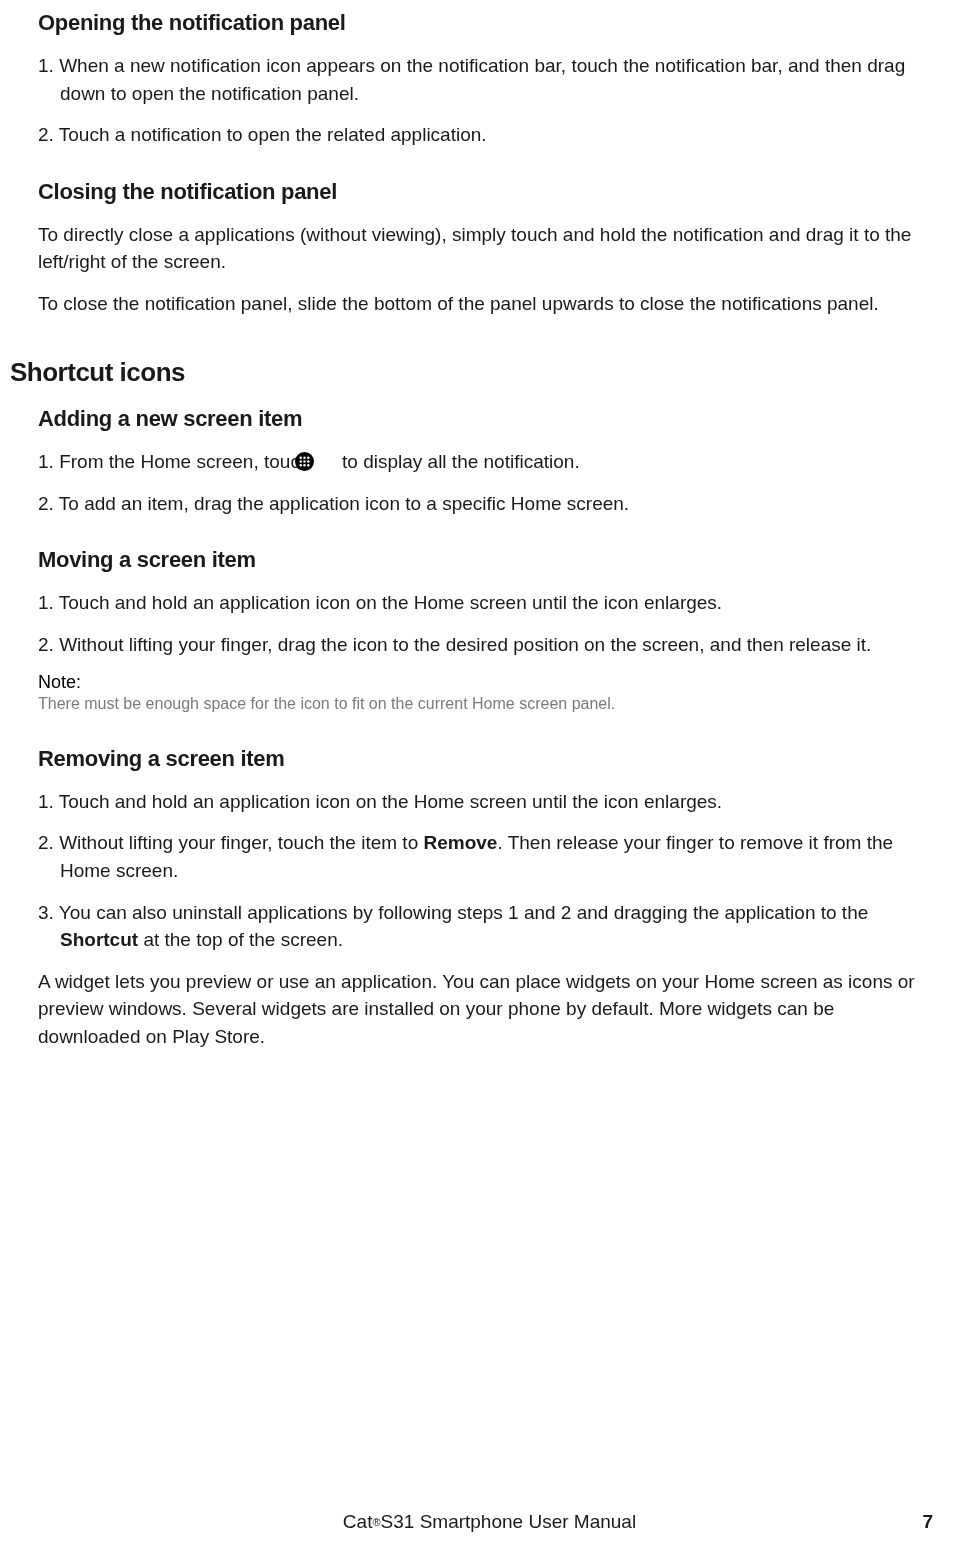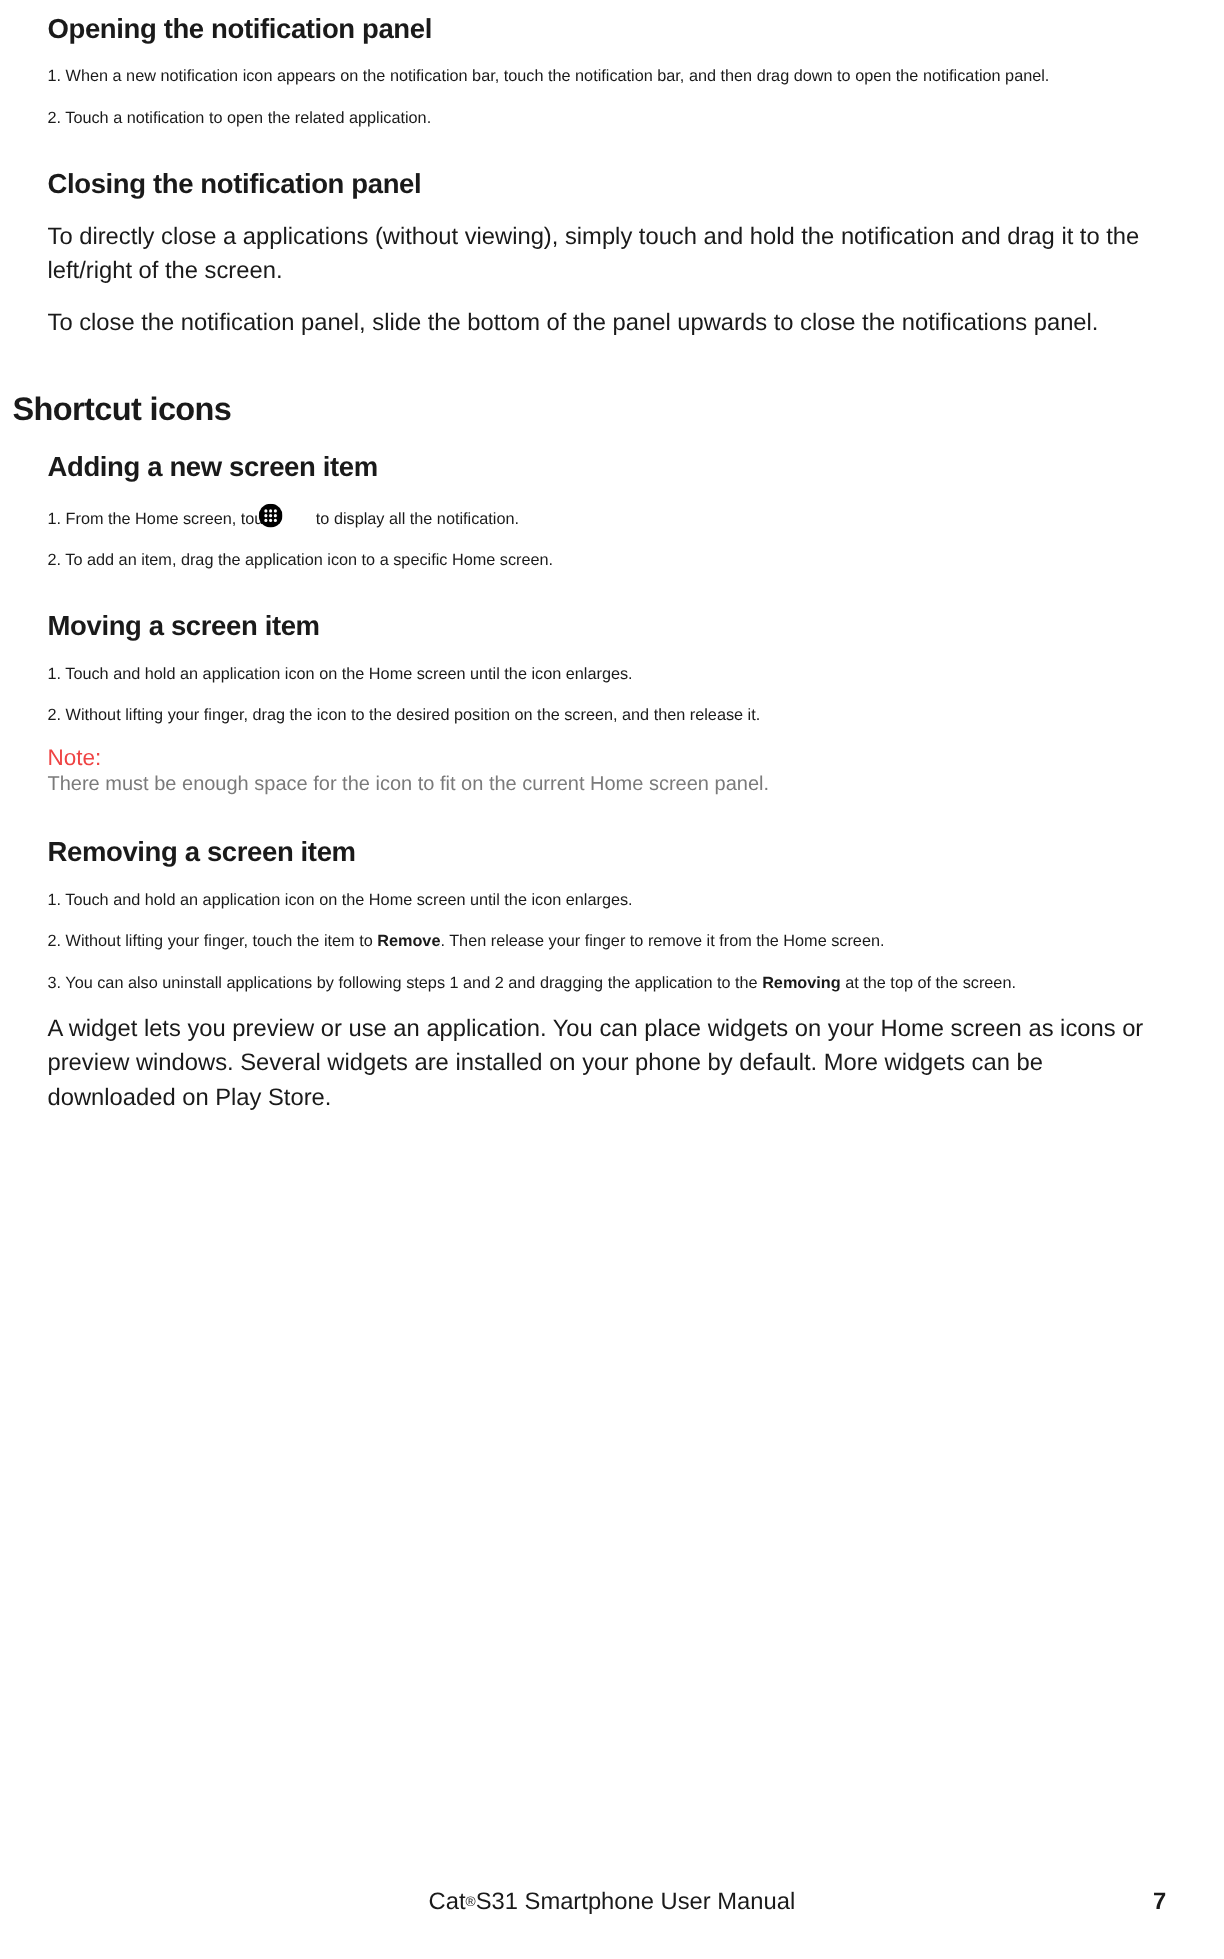--- a/index.html
+++ b/index.html
@@ -44,37 +44,37 @@
       line-height: 1.45;
       margin-bottom: 14px;
       color: #1a1a1a;
     }
     ol {
       list-style: none;
       counter-reset: item;
       margin-bottom: 4px;
     }
     ol li {
-      font-size: 13px;
+      font-size: 19px;
       line-height: 1.45;
       margin-bottom: 14px;
       padding-left: 22px;
       position: relative;
       text-indent: -22px;
     }
     ol li::before {
       content: counter(item) ". ";
       counter-increment: item;
     }
     ol li span.txt {
       text-indent: 0;
     }
     .note-label {
       font-size: 18px;
-      color: #ef4444;
+      color: #000000;
       margin-top: 6px;
     }
     .note-body {
       font-size: 16px;
       color: #7a7a7a;
       margin-bottom: 20px;
       line-height: 1.4;
     }
     .inline-bold {
       font-weight: 700;
@@ -162,21 +162,21 @@
     </ol>
     <p class="note-label">Note:</p>
     <p class="note-body">There must be enough space for the icon to fit on the current Home screen panel.</p>
   </div>
 
   <div class="section">
     <h3 class="spaced">Removing a screen item</h3>
     <ol>
       <li><span class="txt">Touch and hold an application icon on the Home screen until the icon enlarges.</span></li>
       <li><span>Without lifting your finger, touch the item to </span><span class="inline-bold">Remove</span><span>. Then release your finger to remove it from the Home screen.</span></li>
-      <li><span>You can also uninstall applications by following steps 1 and 2 and dragging the application to the </span><span class="inline-bold">Removing</span><span> at the top of the screen.</span></li>
+      <li><span>You can also uninstall applications by following steps 1 and 2 and dragging the application to the </span><span class="inline-bold">Shortcut</span><span> at the top of the screen.</span></li>
     </ol>
   </div>
 
   <p class="body">A widget lets you preview or use an application. You can place widgets on your Home screen as icons or preview windows. Several widgets are installed on your phone by default. More widgets can be downloaded on Play Store.</p>
 </div>
 
 <div class="footer">
   <span>Cat</span>
     <sup>®</sup>
     <span> S31 Smartphone User Manual</span>

